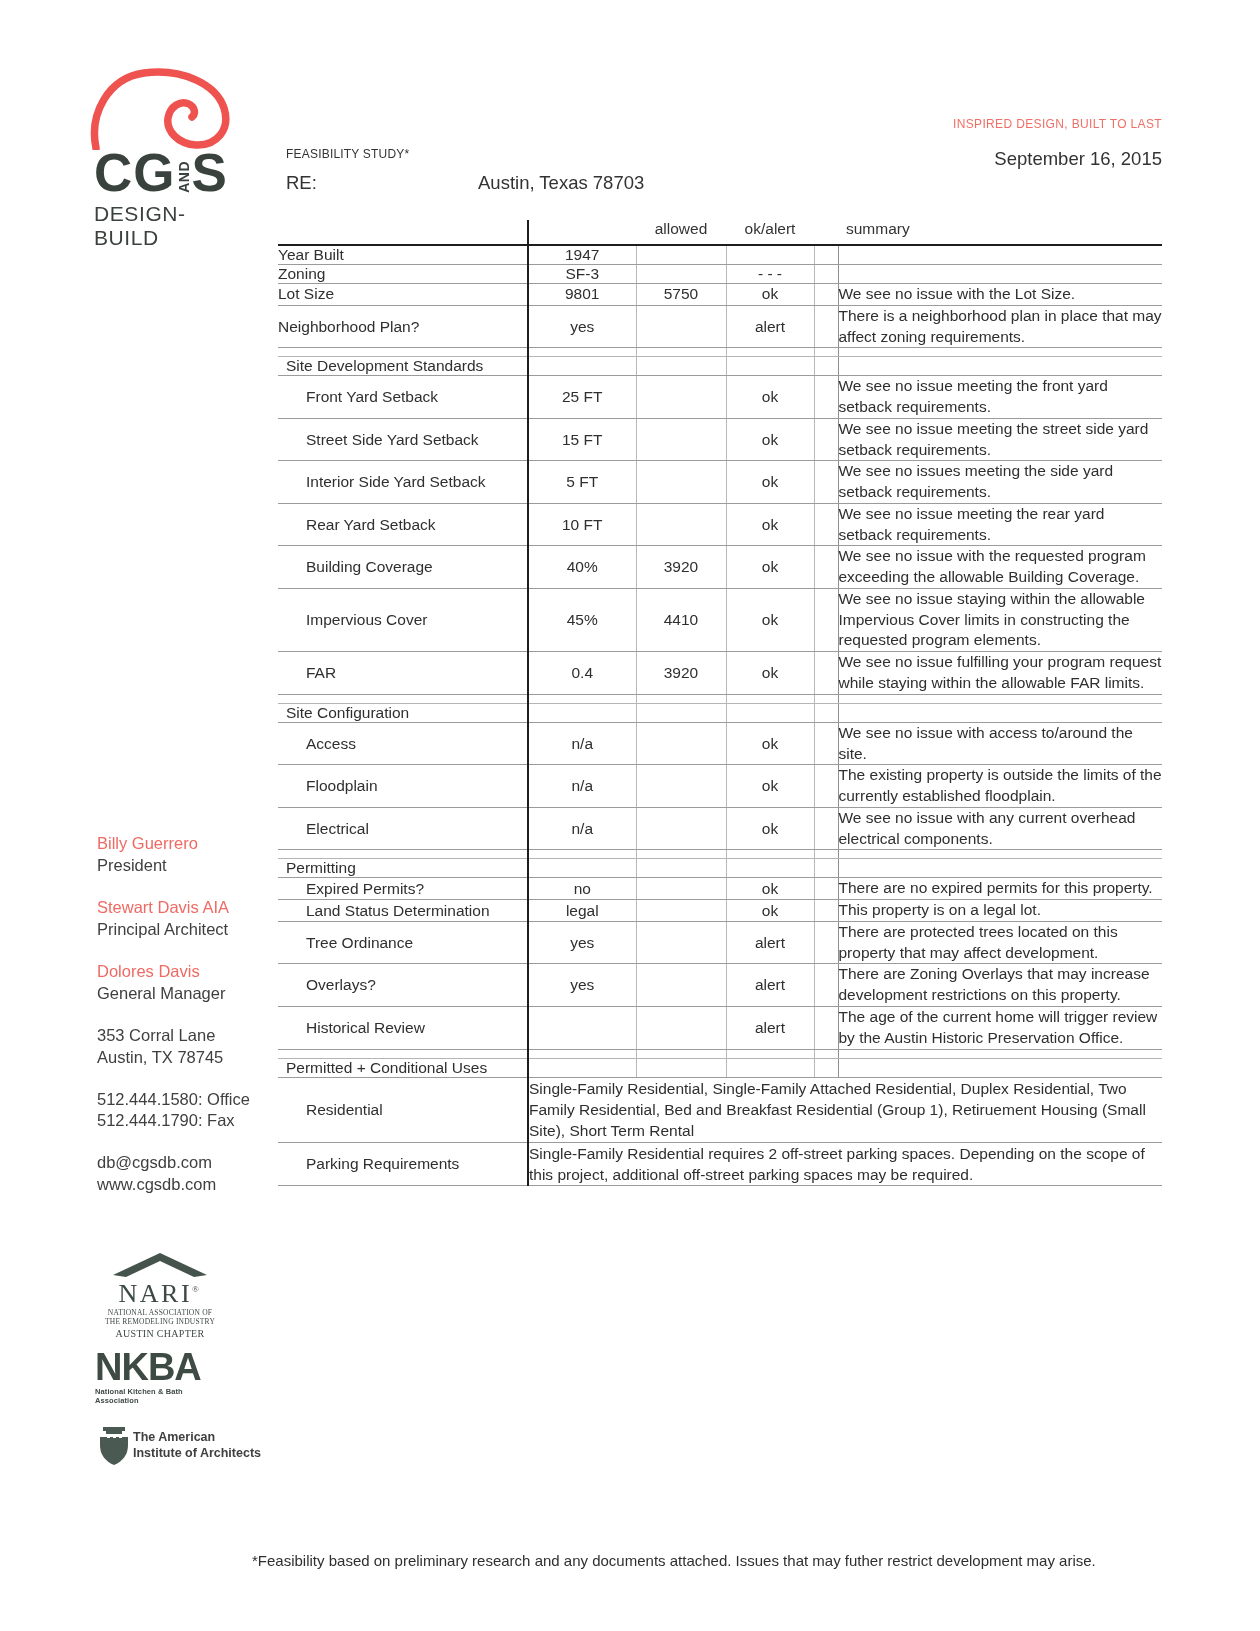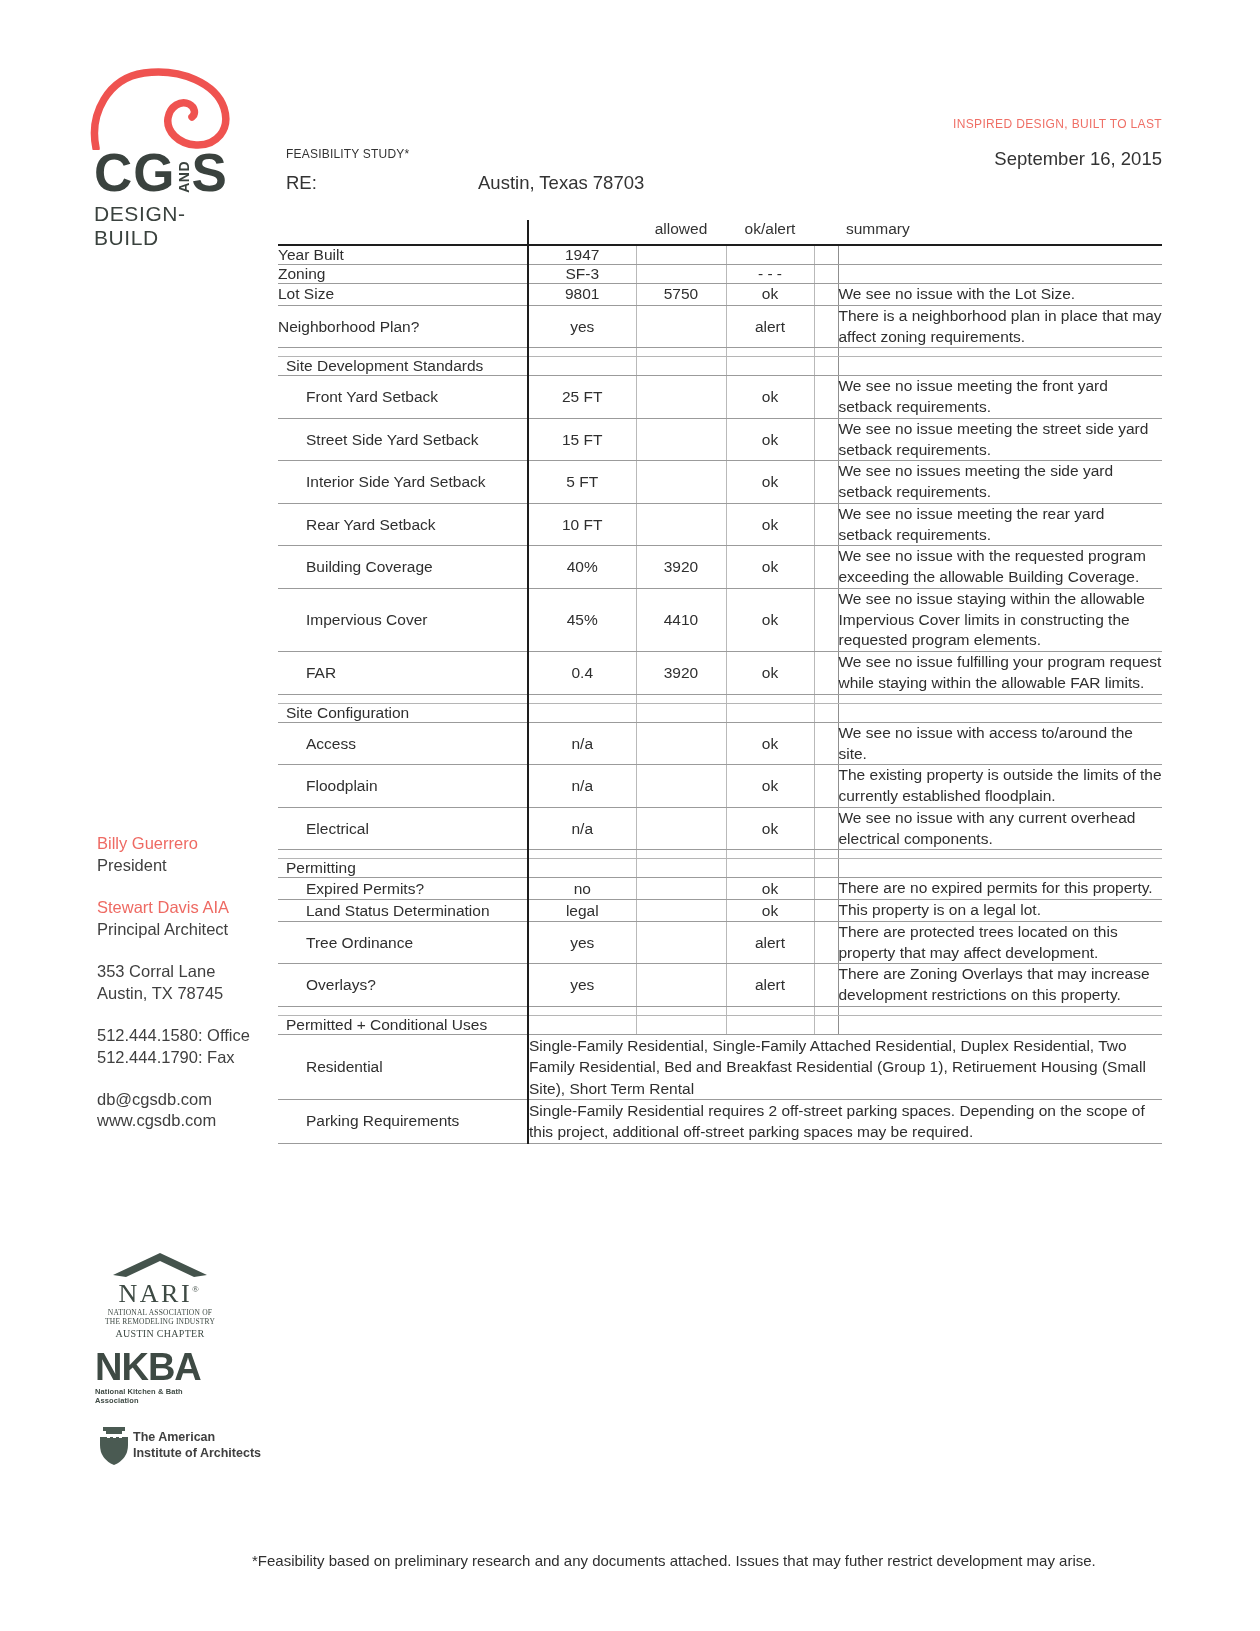--- a/index.html
+++ b/index.html
@@ -313,20 +313,24 @@
   </div>
 
   <div id="contacts">
     <div class="person">
       <div class="person-name">Billy Guerrero</div>
       <div class="person-title">President</div>
     </div>
     <div class="person">
       <div class="person-name">Stewart Davis AIA</div>
       <div class="person-title">Principal Architect</div>
+    </div>
+    <div class="person">
+      <div class="person-name">Dolores Davis</div>
+      <div class="person-title">General Manager</div>
     </div>
 
     <div class="addr-block">
       <span class="addr-line">353 Corral Lane</span>
       <span class="addr-line">Austin, TX 78745</span>
     </div>
 
     <div class="addr-block">
       <span class="addr-line">512.444.1580: Office</span>
       <span class="addr-line">512.444.1790: Fax</span>
@@ -579,20 +583,28 @@
           <td class="summary">There are protected trees located on this property that may affect development.</td>
         </tr>
         <tr class="row">
           <td class="item indent">Overlays?</td>
           <td class="value">yes</td>
           <td class="allowed"></td>
           <td class="okalert">alert</td>
           <td class="gap"></td>
           <td class="summary">There are Zoning Overlays that may increase development restrictions on this property.</td>
         </tr>
+        <tr class="row">
+          <td class="item indent">Historical Review</td>
+          <td class="value"></td>
+          <td class="allowed"></td>
+          <td class="okalert">alert</td>
+          <td class="gap"></td>
+          <td class="summary">The age of the current home will trigger review by the Austin Historic Preservation Office.</td>
+        </tr>
         <tr class="spacer">
           <td class="item"></td>
           <td class="value"></td>
           <td class="allowed"></td>
           <td class="okalert"></td>
           <td class="gap"></td>
           <td class="summary"></td>
         </tr>
         <tr class="row section">
           <td class="item">Permitted + Conditional Uses</td>

